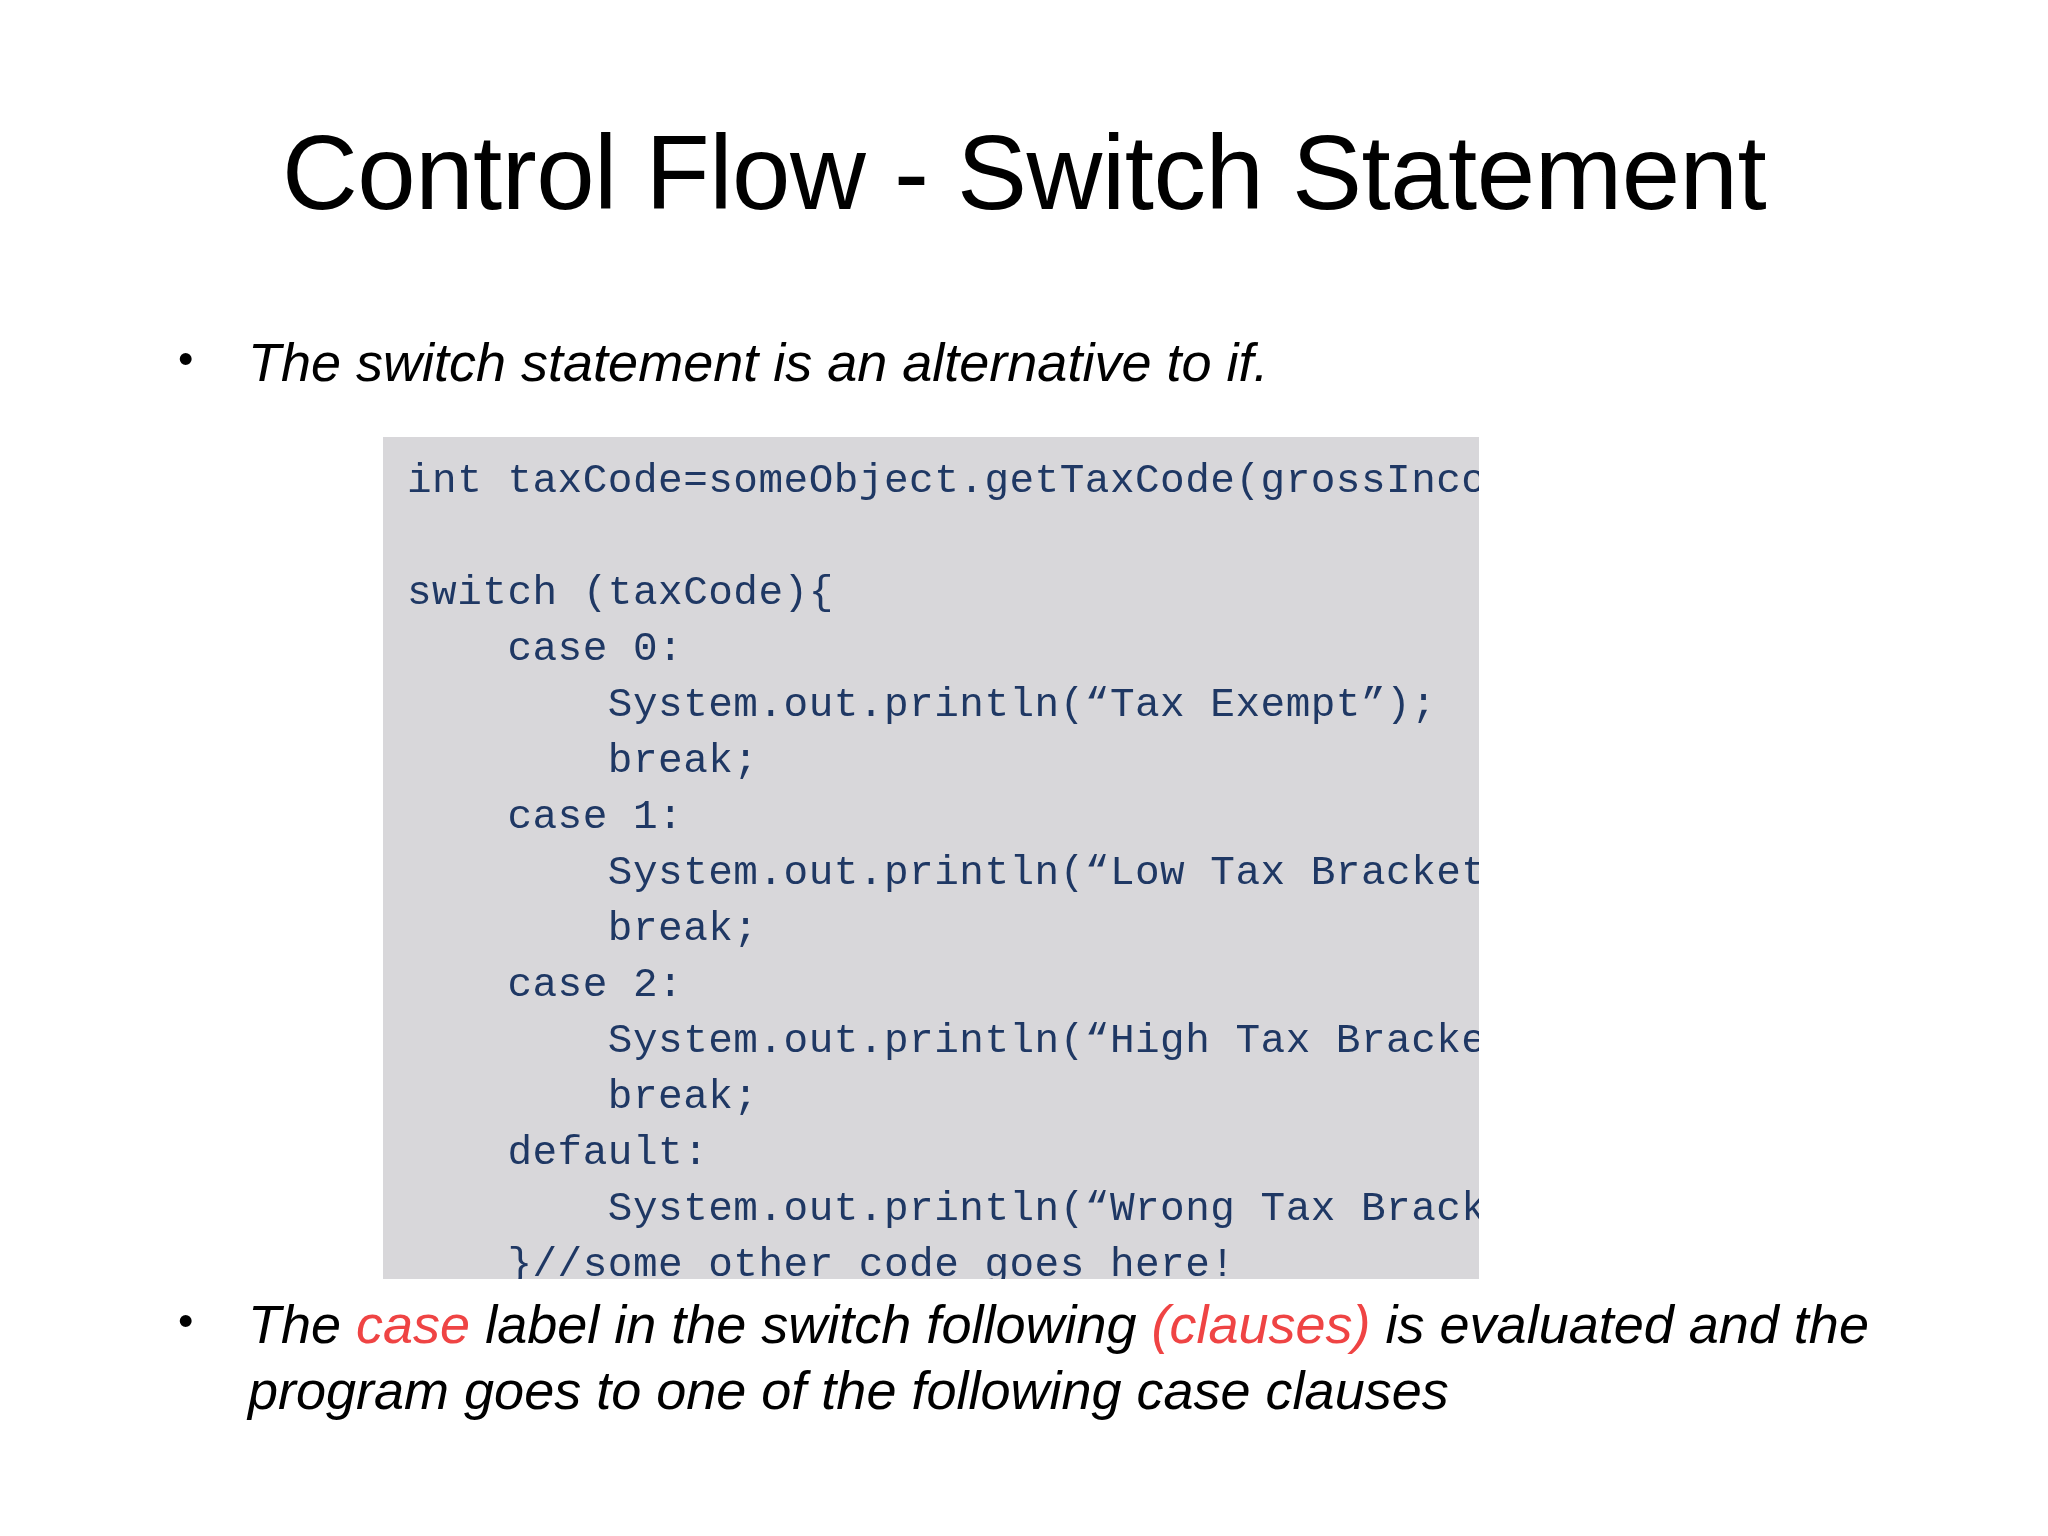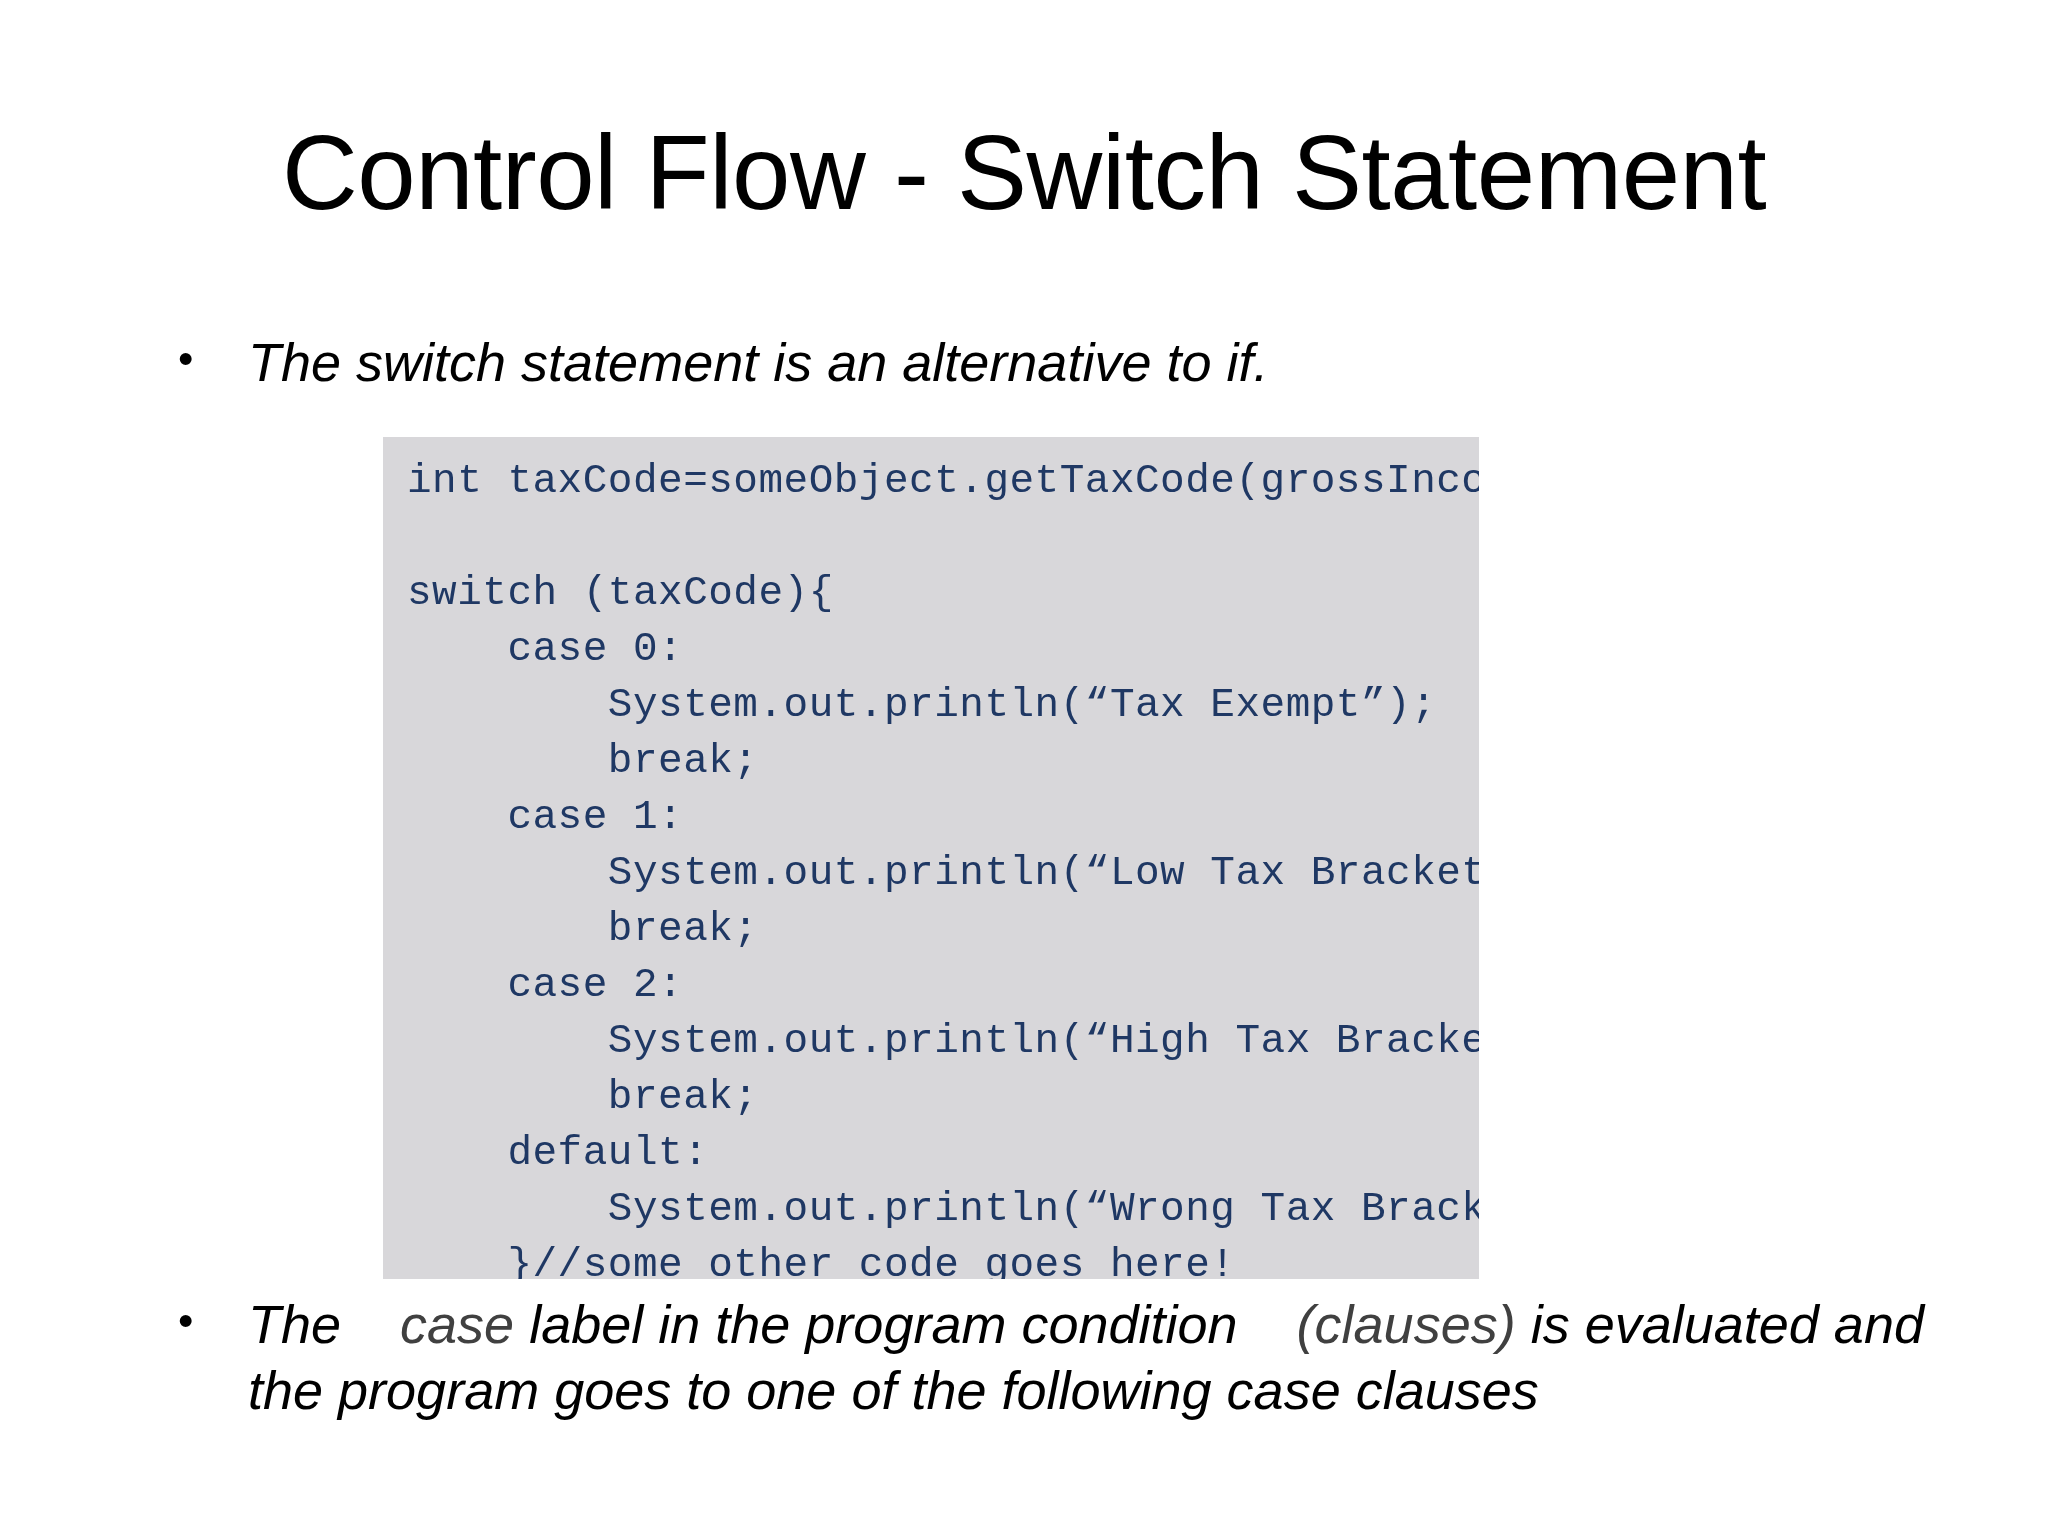--- a/index.html
+++ b/index.html
@@ -69,22 +69,21 @@
   }
   .bullet-text {
     flex: 1 1 auto;
     display: block;
     font-style: italic;
   }
   .bullet-bottom .bullet-text {
     line-height: 1.22;
   }
   .kw-blue {
-    color: #404040;
-    margin-left: 44px;
+    color: #ef4444;
   }
 
   
   .code-box {
     position: absolute;
     left: 383px;
     top: 437px;
     width: 1096px;
     height: 842px;
     background: #D8D7DA;
@@ -128,16 +127,16 @@
     case 2:
         System.out.println(“High Tax Bracket”);
         break;
     default:
         System.out.println(“Wrong Tax Bracket”);
     }//some other code goes here!</pre>
   </div>
 
   <div class="bullet-row bullet-bottom">
     <span class="bullet-dot">•</span>
-    <span class="bullet-text"><span>The </span><span class="kw-blue">case</span><span> label in the program condition </span><span class="kw-blue">(clauses)</span><span> is evaluated and the program goes to one of the following case clauses</span></span>
+    <span class="bullet-text"><span>The </span><span class="kw-blue">case</span><span> label in the switch following </span><span class="kw-blue">(clauses)</span><span> is evaluated and the program goes to one of the following case clauses</span></span>
   </div>
 
 </div>
 
 </body></html>

